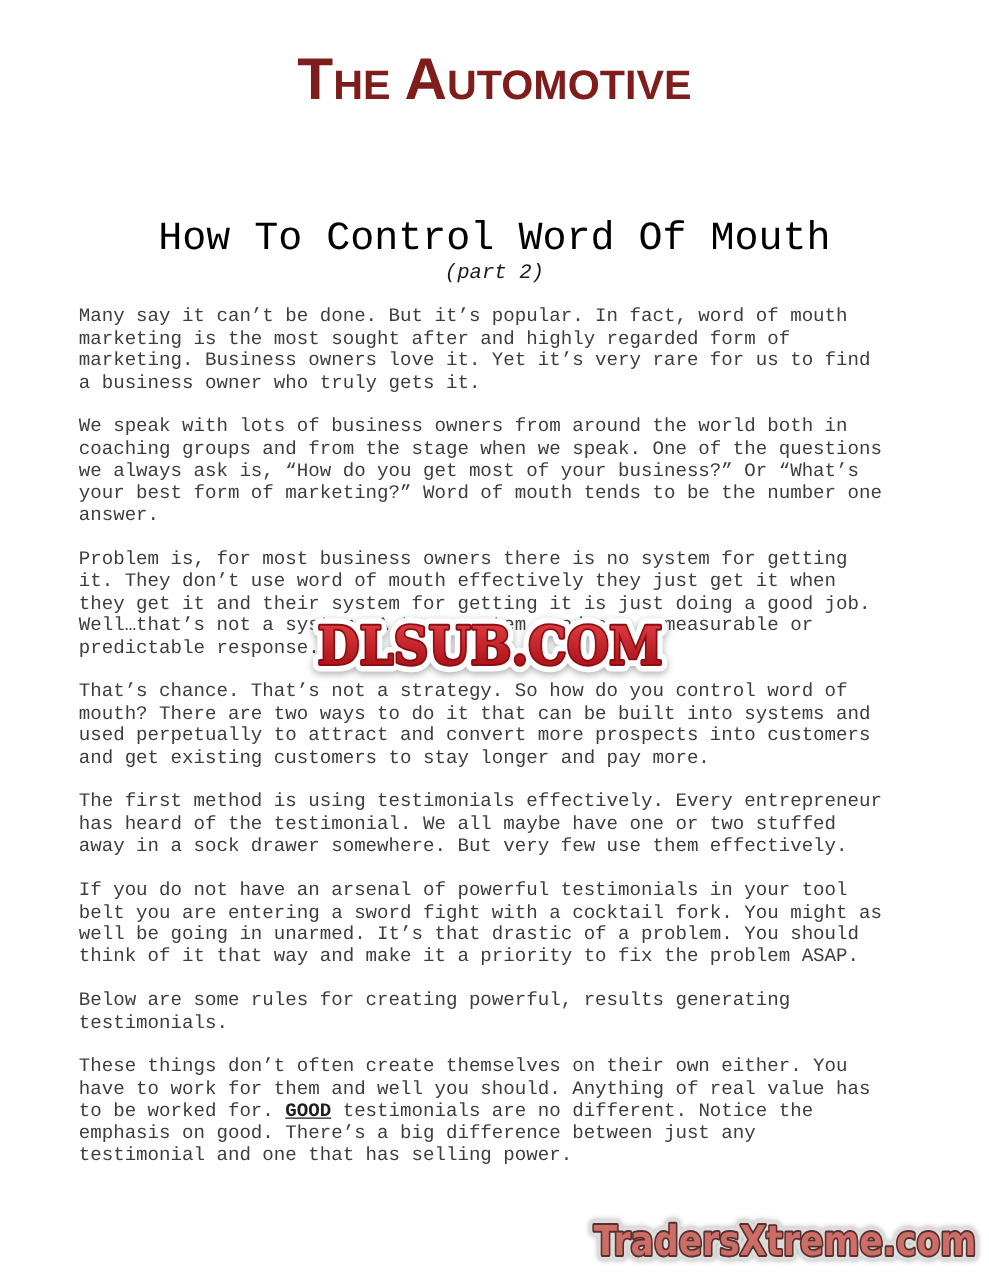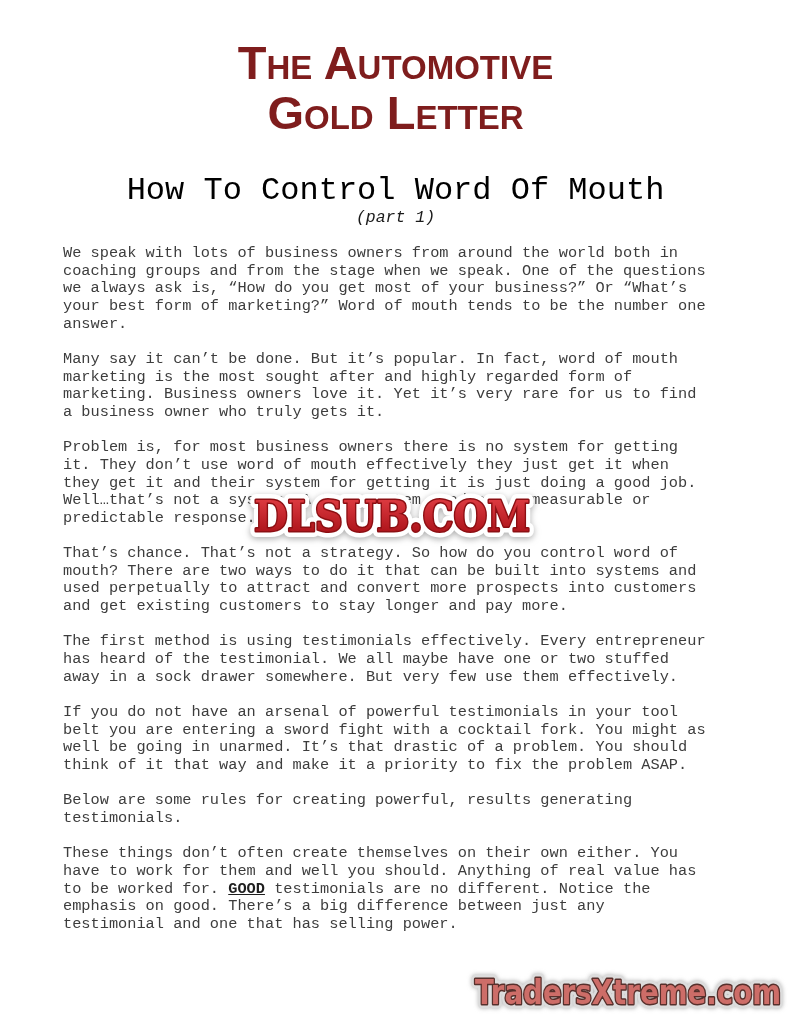--- a/index.html
+++ b/index.html
@@ -85,36 +85,35 @@
   }
 </style>
 </head>
 <body>
 
 <div class="page">
 
 
   <div class="masthead">
     <div class="mline">The Automotive</div>
-    <div class="mline">Gold Letter</div>
   </div>
 
   <div class="article-title">How To Control Word Of Mouth</div>
-  <div class="article-subtitle">(part 1)</div>
+  <div class="article-subtitle">(part 2)</div>
 
   <div class="body-copy">
+    <p>Many say it can’t be done. But it’s popular. In fact, word of mouth
+marketing is the most sought after and highly regarded form of
+marketing. Business owners love it. Yet it’s very rare for us to find
+a business owner who truly gets it.</p>
     <p>We speak with lots of business owners from around the world both in
 coaching groups and from the stage when we speak. One of the questions
 we always ask is, “How do you get most of your business?” Or “What’s
 your best form of marketing?” Word of mouth tends to be the number one
 answer.</p>
-    <p>Many say it can’t be done. But it’s popular. In fact, word of mouth
-marketing is the most sought after and highly regarded form of
-marketing. Business owners love it. Yet it’s very rare for us to find
-a business owner who truly gets it.</p>
     <p>Problem is, for most business owners there is no system for getting
 it. They don’t use word of mouth effectively they just get it when
 they get it and their system for getting it is just doing a good job.
 Well…that’s not a system. A true system produces a measurable or
 predictable response.</p>
     <p>That’s chance. That’s not a strategy. So how do you control word of
 mouth? There are two ways to do it that can be built into systems and
 used perpetually to attract and convert more prospects into customers
 and get existing customers to stay longer and pay more.</p>
     <p>The first method is using testimonials effectively. Every entrepreneur

